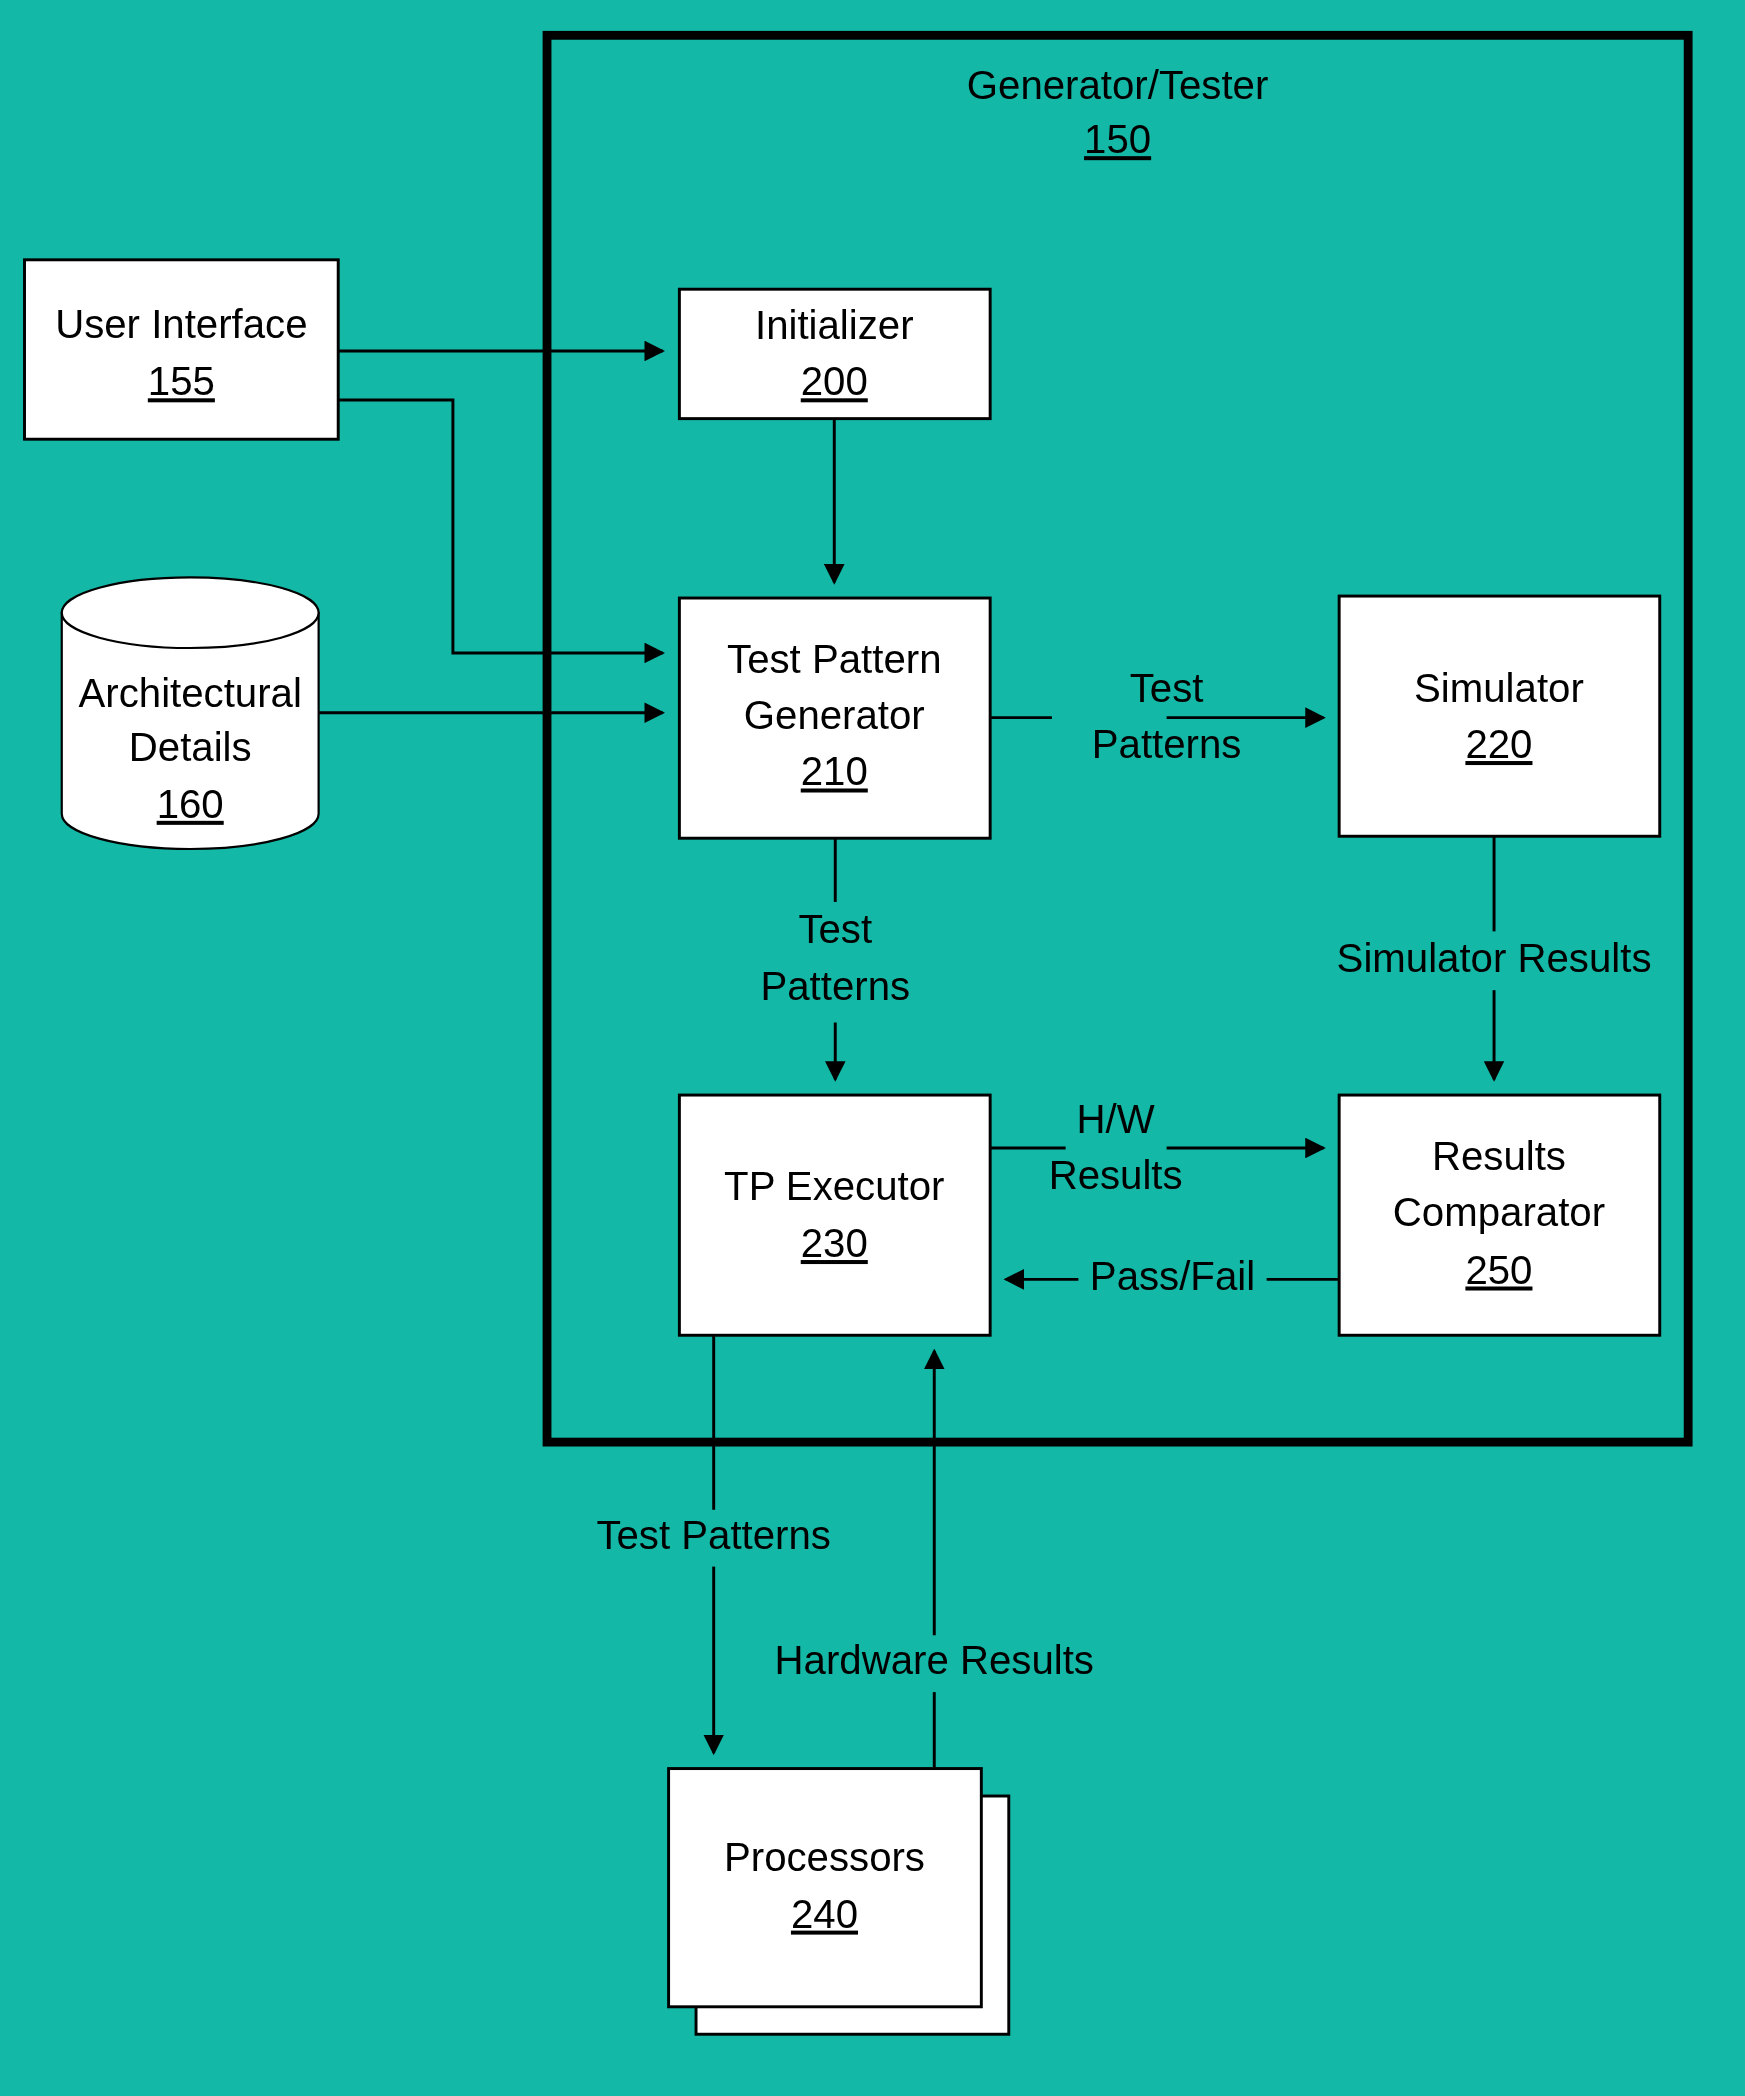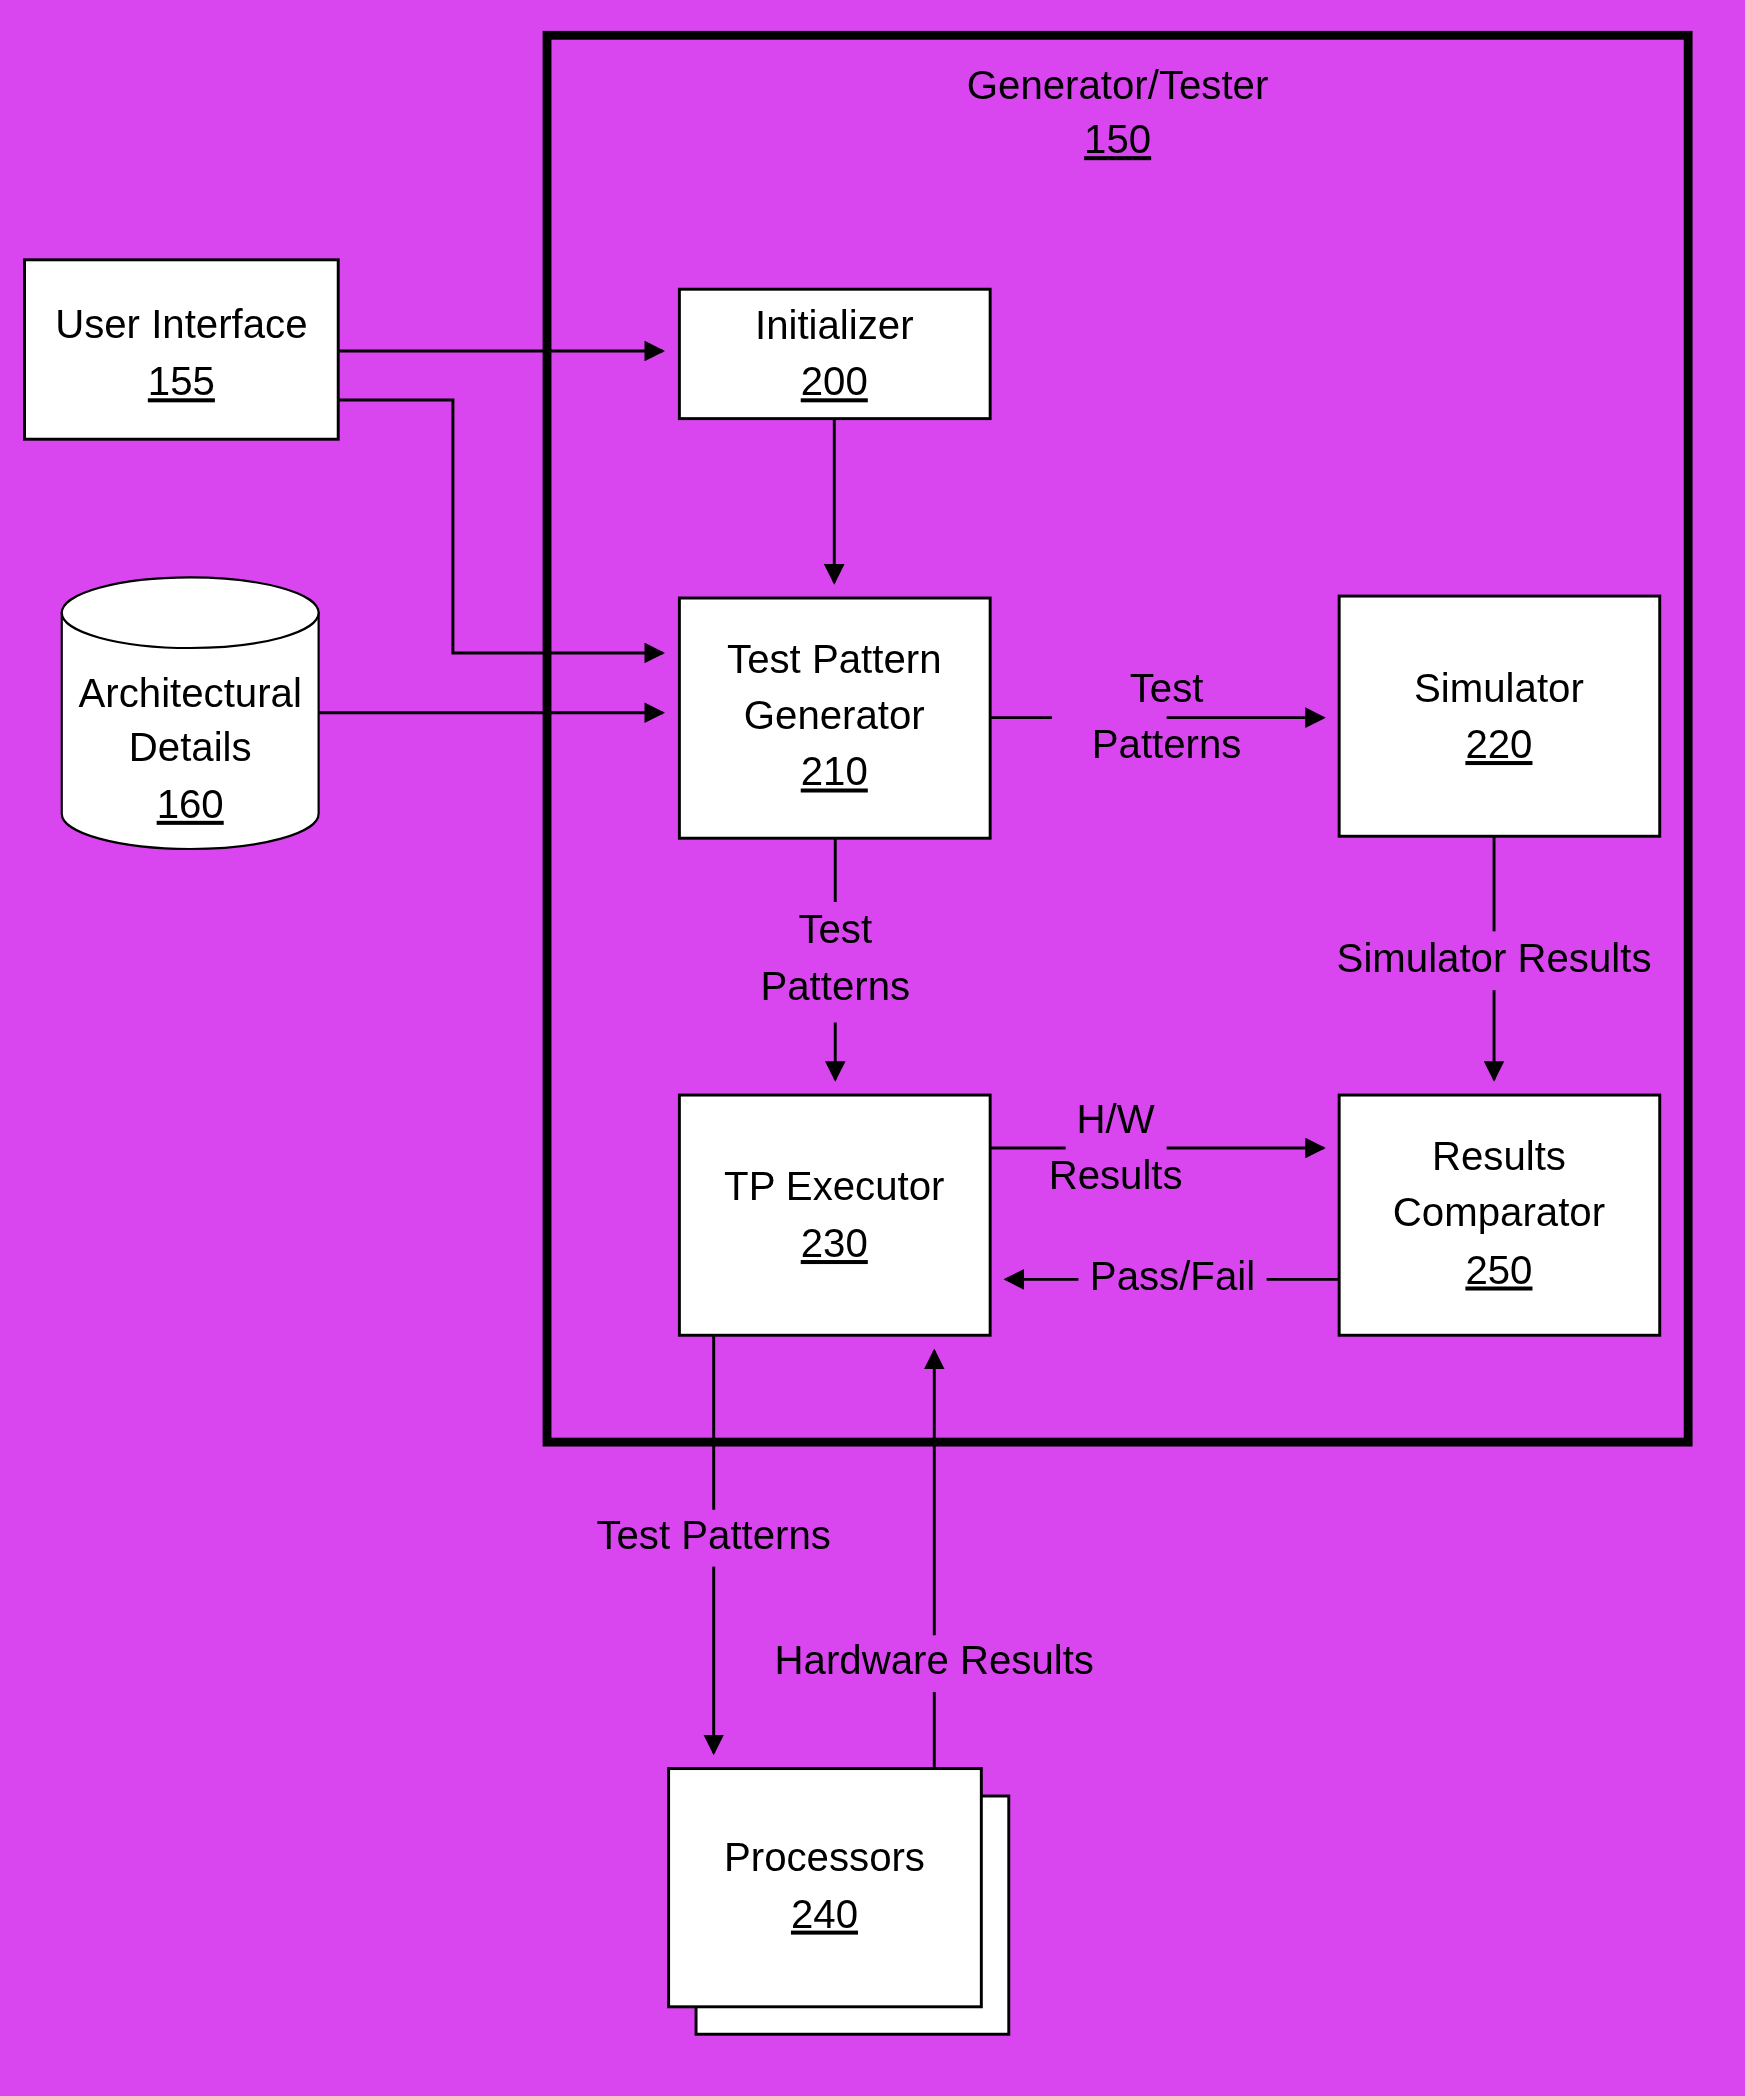--- a/index.html
+++ b/index.html
@@ -1,17 +1,17 @@
 <!DOCTYPE html>
 <html><head>
 <meta charset="utf-8">
 <style>
   html,body{margin:0;padding:0;background:#ffffff;}
   body{width:1746px;height:2097px;font-family:"Liberation Sans",sans-serif;color:#000;}
-  #stage{position:relative;width:1746px;height:2097px;overflow:hidden;background:#d946ef;}
+  #stage{position:relative;width:1746px;height:2097px;overflow:hidden;background:#14b8a6;}
   svg#diagram{position:absolute;left:0;top:0;width:1746px;height:2097px;}
   .box-fill{fill:#ffffff;stroke:#000000;stroke-width:3;}
   .outer-fill{fill:none;stroke:#000000;stroke-width:9;}
   .cyl{fill:#ffffff;stroke:#000000;stroke-width:2.2;}
   .ln{stroke:#000000;stroke-width:3;fill:none;}
   .lbl{font-family:"Liberation Sans",sans-serif;font-size:41px;fill:#000;text-anchor:middle;dominant-baseline:middle;}
   .edge-lbl{font-family:"Liberation Sans",sans-serif;font-size:41px;fill:#000;text-anchor:middle;dominant-baseline:middle;}
   .u{text-decoration:underline;}
 </style>
 </head>

